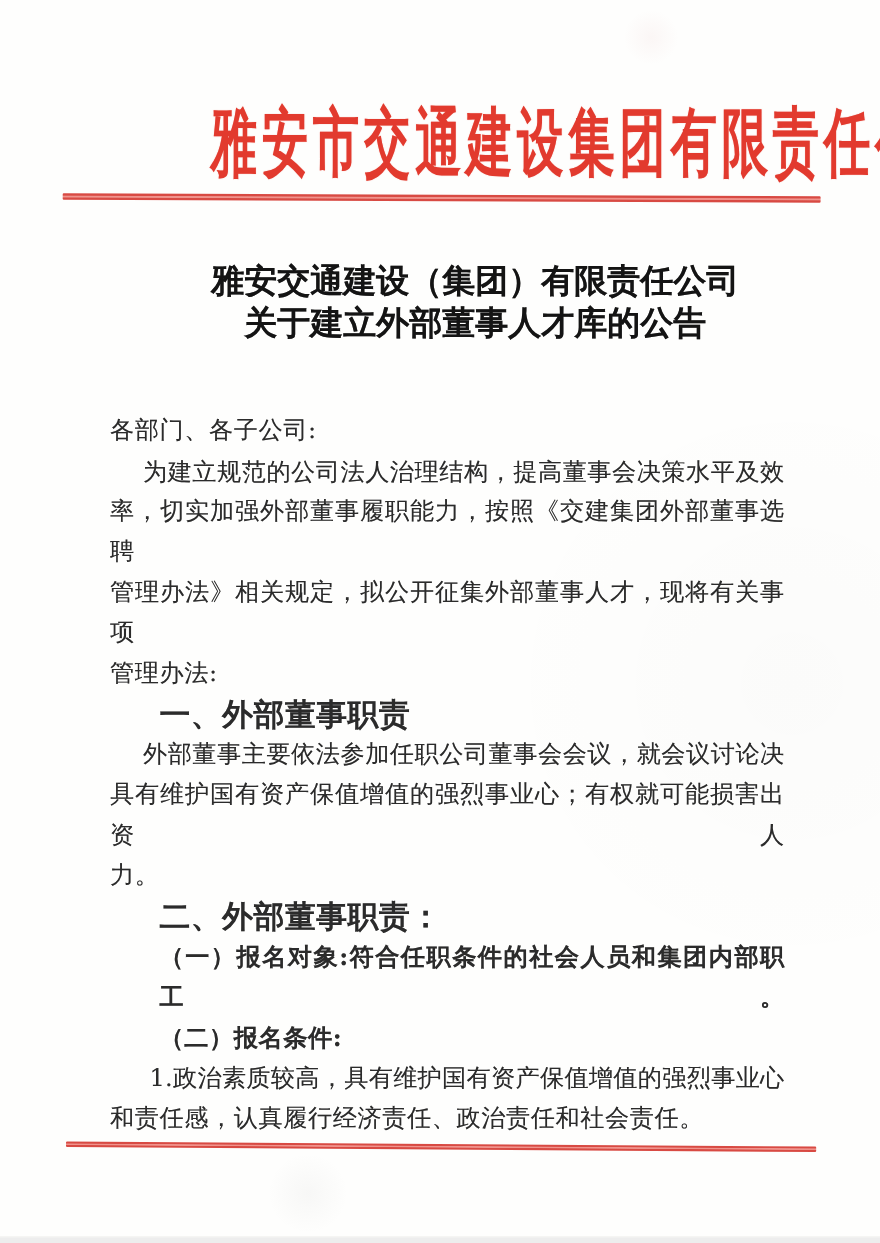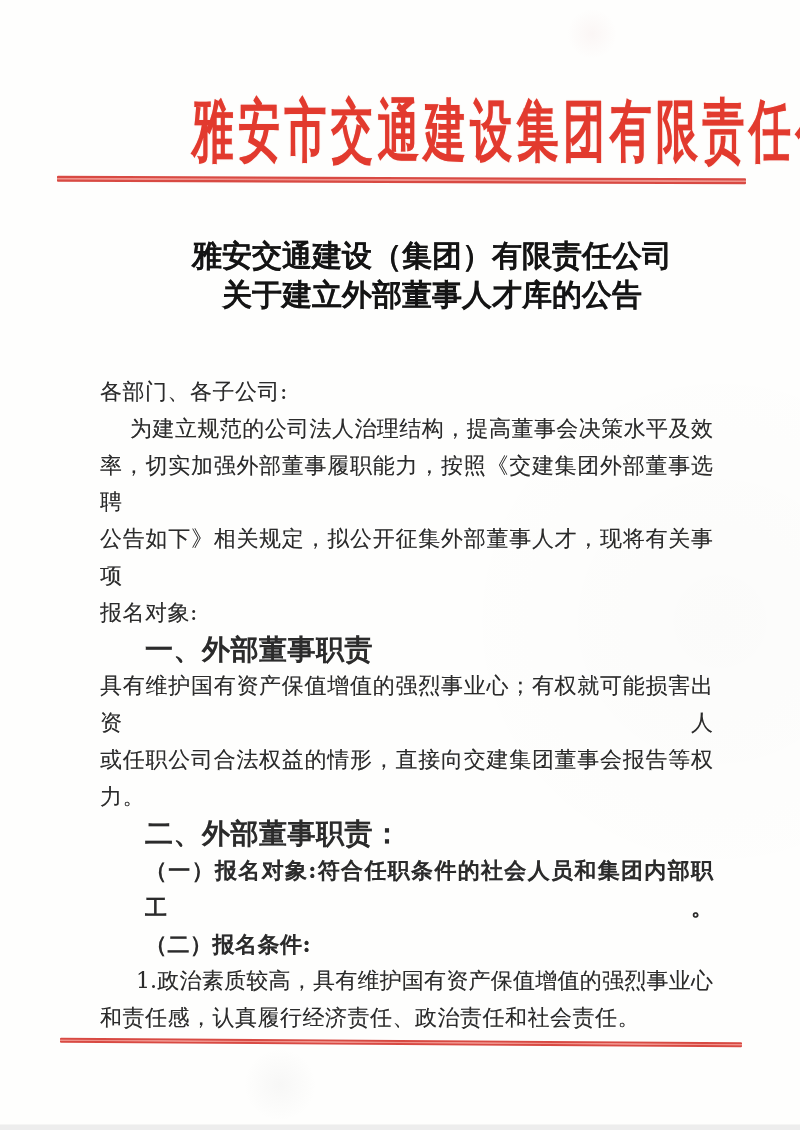--- a/index.html
+++ b/index.html
@@ -77,25 +77,25 @@
 
   <div class="doc-title">
     <div>雅安交通建设（集团）有限责任公司</div>
     <div>关于建立外部董事人才库的公告</div>
   </div>
 
   <div class="body-block">
     <div class="ln">各部门、各子公司:</div>
     <div class="ln jf ind-p">为建立规范的公司法人治理结构，提高董事会决策水平及效</div>
     <div class="ln jf">率，切实加强外部董事履职能力，按照《交建集团外部董事选聘</div>
-    <div class="ln jf">公告如下》相关规定，拟公开征集外部董事人才，现将有关事项</div>
-    <div class="ln">报名对象:</div>
+    <div class="ln jf">管理办法》相关规定，拟公开征集外部董事人才，现将有关事项</div>
+    <div class="ln">管理办法:</div>
     <div class="ln hd ind-h">一、外部董事职责</div>
+    <div class="ln jf ind-p">外部董事主要依法参加任职公司董事会会议，就会议讨论决</div>
     <div class="ln jf">具有维护国有资产保值增值的强烈事业心；有权就可能损害出资人</div>
-    <div class="ln jf">或任职公司合法权益的情形，直接向交建集团董事会报告等权</div>
     <div class="ln">力。</div>
     <div class="ln hd ind-h">二、外部董事职责：</div>
     <div class="ln jf ind-h">（一）报名对象:符合任职条件的社会人员和集团内部职工。</div>
     <div class="ln ind-h">（二）报名条件:</div>
     <div class="ln jf ind-n">1.政治素质较高，具有维护国有资产保值增值的强烈事业心</div>
     <div class="ln">和责任感，认真履行经济责任、政治责任和社会责任。</div>
   </div>
 
   <div class="red-rule rule-bottom"></div>
 

